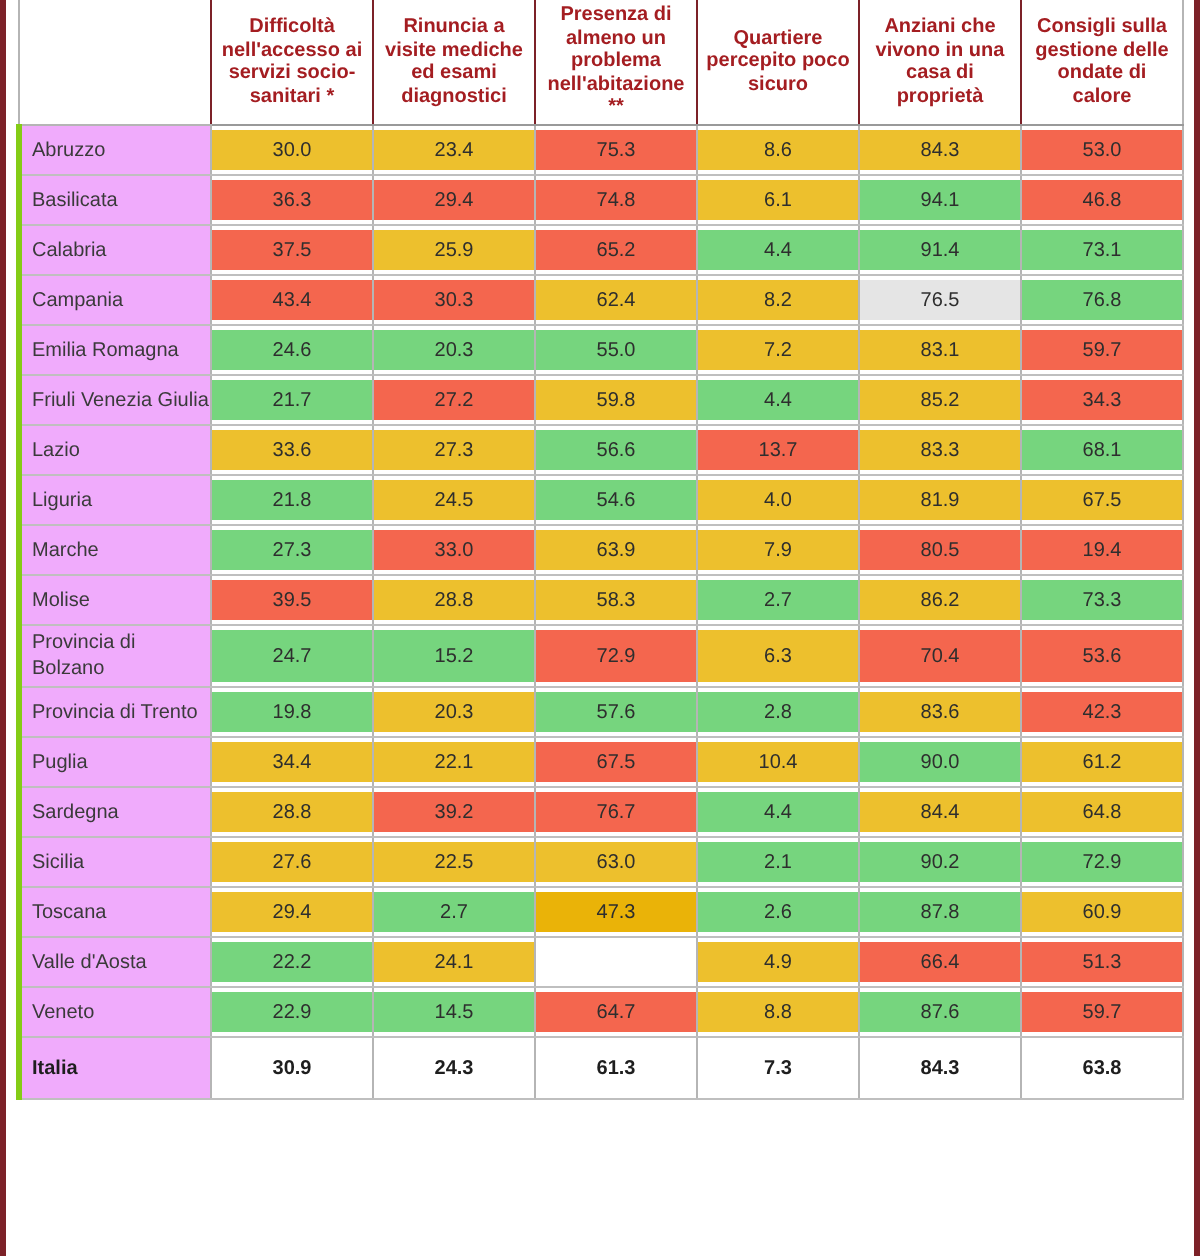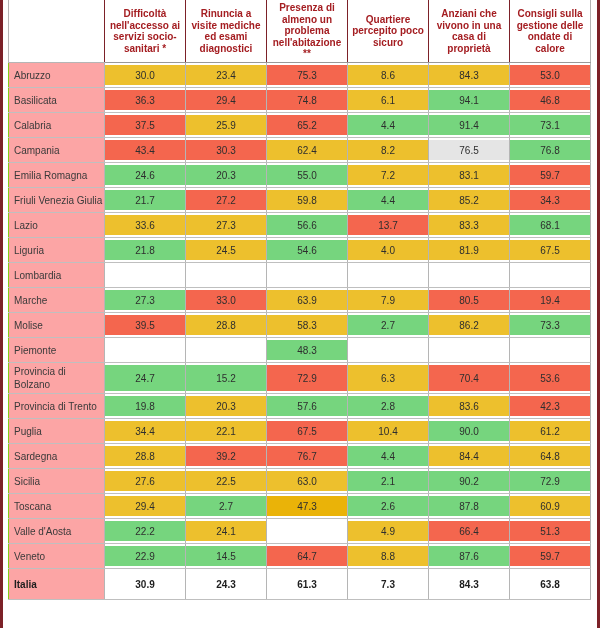--- a/index.html
+++ b/index.html
@@ -11,21 +11,21 @@
   col.c-region{width:96px;}
   col.c-val{width:81px;}
   th.corner{border:1px solid #b5b5b5;border-top:none;border-right:none;background:#fff;}
   th.colhead{height:60px;vertical-align:middle;text-align:center;
              font-size:10px;font-weight:bold;color:#a41d21;line-height:11.5px;
              border-left:1px solid #7c2128;border-bottom:1px solid #999;
              padding:1px 2px;background:#fff;}
   th.colhead:last-child{border-right:1px solid #b5b5b5;}
   td.region{font-size:10px;color:#3a3a3a;text-align:left;vertical-align:middle;
             padding:2px 2px 2px 5px;line-height:13px;white-space:pre;overflow:hidden;
-            border-left:1px solid #84cc16;border-bottom:1px solid #bfbfbf;background:#fca5a5;}
+            border-left:3px solid #84cc16;border-bottom:1px solid #bfbfbf;background:#f0abfc;}
   td.val{position:relative;height:24px;padding:0;background:#fff;
          border-left:1px solid #b5b5b5;border-bottom:1px solid #bfbfbf;}
   td.val:last-child{border-right:1px solid #b5b5b5;}
   .fill{position:absolute;left:0;right:0;top:2px;bottom:2px;
         display:flex;align-items:center;justify-content:center;
         font-size:10px;color:#2e2e2e;}
   tr.total td{height:26px;}
   tr.total td.region,
   tr.total .fill{font-weight:bold;color:#1e1e1e;}
 </style>
@@ -217,41 +217,20 @@
             <div class="fill" style="background: rgb(237, 192, 45);">4.0</div>
           </td>
           <td class="val">
             <div class="fill" style="background: rgb(237, 192, 45);">81.9</div>
           </td>
           <td class="val">
             <div class="fill" style="background: rgb(237, 192, 45);">67.5</div>
           </td>
         </tr>
         <tr>
-          <td class="region">Lombardia</td>
-          <td class="val">
-            <div class="fill"></div>
-          </td>
-          <td class="val">
-            <div class="fill"></div>
-          </td>
-          <td class="val">
-            <div class="fill"></div>
-          </td>
-          <td class="val">
-            <div class="fill"></div>
-          </td>
-          <td class="val">
-            <div class="fill"></div>
-          </td>
-          <td class="val">
-            <div class="fill"></div>
-          </td>
-        </tr>
-        <tr>
           <td class="region">Marche</td>
           <td class="val">
             <div class="fill" style="background: rgb(118, 213, 126);">27.3</div>
           </td>
           <td class="val">
             <div class="fill" style="background: rgb(244, 102, 78);">33.0</div>
           </td>
           <td class="val">
             <div class="fill" style="background: rgb(237, 192, 45);">63.9</div>
           </td>
@@ -277,41 +256,20 @@
             <div class="fill" style="background: rgb(237, 192, 45);">58.3</div>
           </td>
           <td class="val">
             <div class="fill" style="background: rgb(118, 213, 126);">2.7</div>
           </td>
           <td class="val">
             <div class="fill" style="background: rgb(237, 192, 45);">86.2</div>
           </td>
           <td class="val">
             <div class="fill" style="background: rgb(118, 213, 126);">73.3</div>
-          </td>
-        </tr>
-        <tr>
-          <td class="region">Piemonte</td>
-          <td class="val">
-            <div class="fill"></div>
-          </td>
-          <td class="val">
-            <div class="fill"></div>
-          </td>
-          <td class="val">
-            <div class="fill" style="background: rgb(118, 213, 126);">48.3</div>
-          </td>
-          <td class="val">
-            <div class="fill"></div>
-          </td>
-          <td class="val">
-            <div class="fill"></div>
-          </td>
-          <td class="val">
-            <div class="fill"></div>
           </td>
         </tr>
         <tr>
           <td class="region">Provincia di
 Bolzano</td>
           <td class="val">
             <div class="fill" style="background: rgb(118, 213, 126);">24.7</div>
           </td>
           <td class="val">
             <div class="fill" style="background: rgb(118, 213, 126);">15.2</div>

